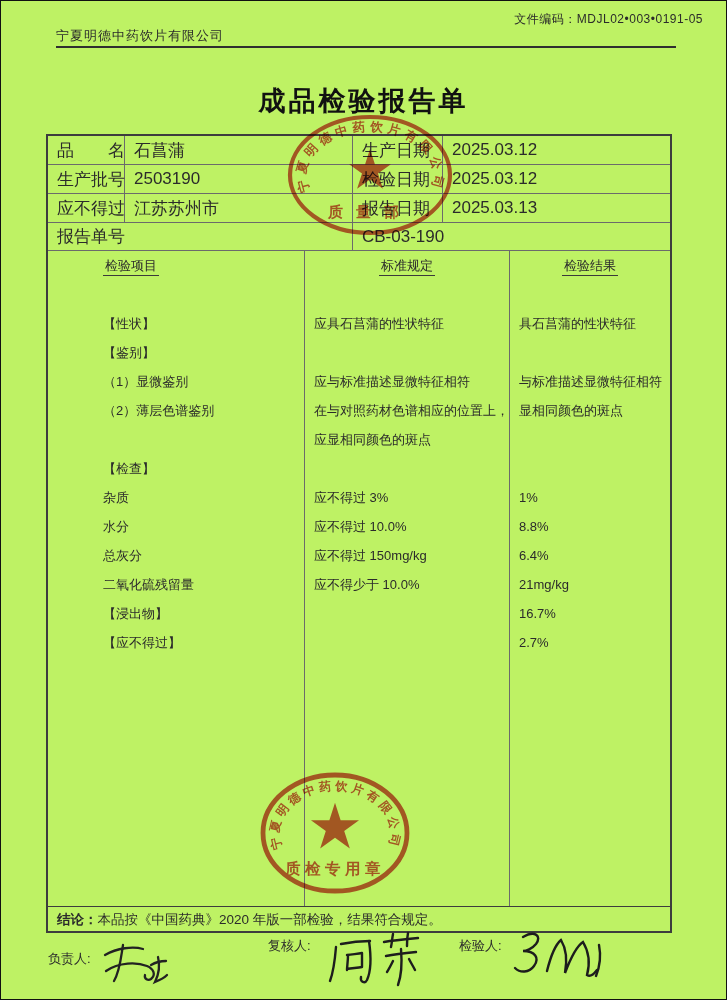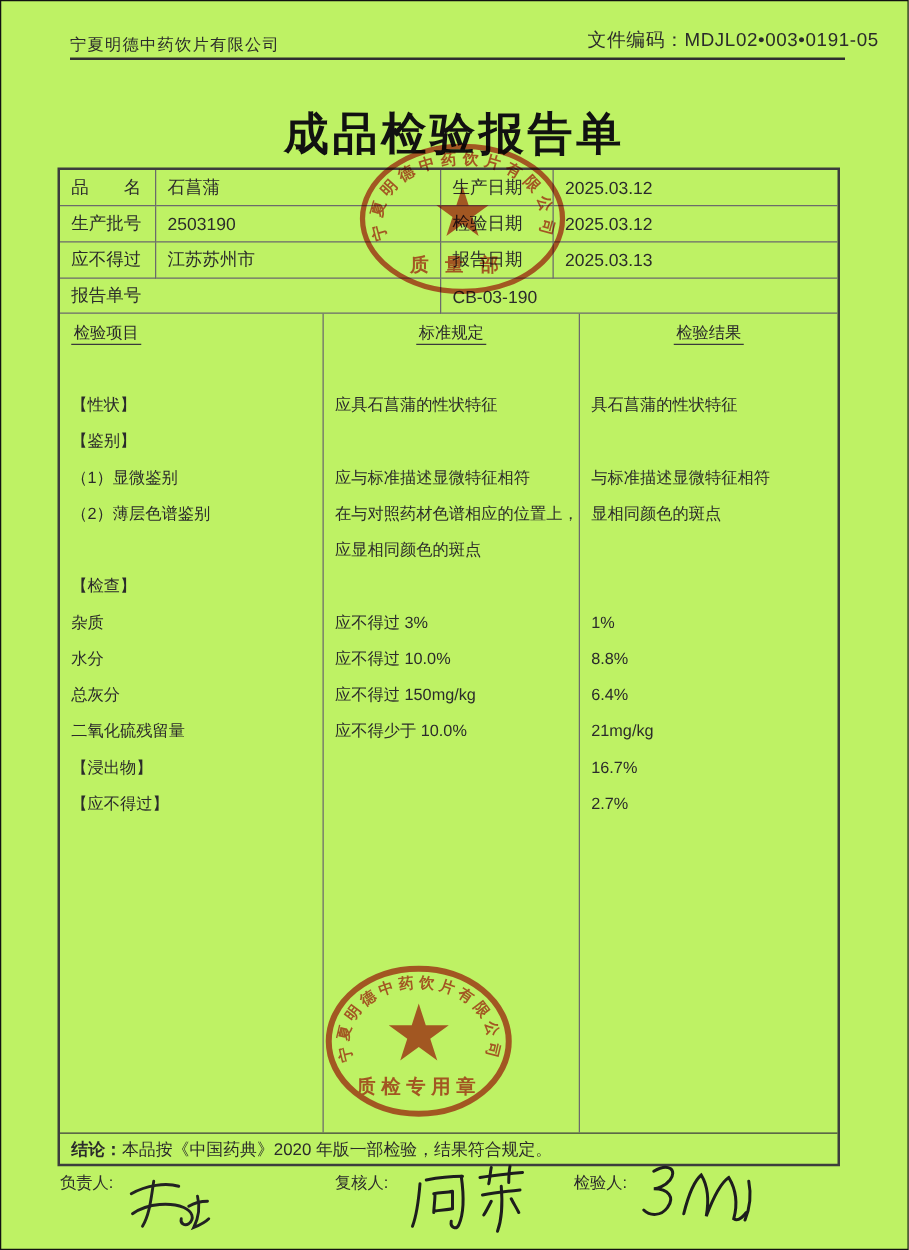--- a/index.html
+++ b/index.html
@@ -4,52 +4,52 @@
 <style>
   * { margin:0; padding:0; box-sizing:border-box; }
   html,body { background:#888; }
   .page {
     position:relative; width:727px; height:1000px; margin:0 auto;
     background:#bef264; border:1px solid #111; overflow:hidden;
     font-family:"Liberation Sans", sans-serif; color:#2b2b2b;
   }
   
   .company-name { position:absolute; left:55px; top:26px; font-size:13px; letter-spacing:1px; }
-  .doc-code { position:absolute; right:23px; top:22px; font-size:15px; letter-spacing:.5px; }
+  .doc-code { position:absolute; right:23px; top:10px; font-size:12px; letter-spacing:.5px; }
   .header-rule { position:absolute; left:55px; top:45px; width:620px; height:2px; background:#2f2f2f; }
   .page-title { position:absolute; left:0; top:82px; width:100%; text-align:center;
-    font-size:36px; font-weight:bold; letter-spacing:3px; color:#111; }
+    font-size:27px; font-weight:bold; letter-spacing:3px; color:#111; }
   
   .doc-table { position:absolute; left:45px; top:133px; width:626px; height:799px;
     border:2px solid #3d3d3d; background:transparent; }
   
   .info-grid { display:grid; grid-template-columns:77px 228px 90px 1fr;
     grid-template-rows:29px 29px 29px 28px; width:100%; }
-  .icell { font-size:14px; display:flex; align-items:center; padding-left:9px;
+  .icell { font-size:17px; display:flex; align-items:center; padding-left:9px;
     border-right:1px solid #6b6b6b; border-bottom:1px solid #6b6b6b; white-space:nowrap; }
   .icell.last { border-right:none; }
   .icell.span2 { grid-column:1 / 3; }
   .icell.span2r { grid-column:3 / 5; border-right:none; }
   
-  .main-body { display:flex; width:100%; height:655px; }
+  .main-body { display:flex; width:100%; height:655px;padding-left:46px; }
   .mcol { height:100%; font-size:13px; }
   .mcol-a { width:211px; border-right:1px solid #6b6b6b; }
   .mcol-b { width:205px; border-right:1px solid #6b6b6b; }
   .mcol-c { flex:1; }
   .mhead { height:29px; line-height:29px; padding-left:9px; }
   .mhead.center { text-align:center; padding-left:0; }
   .mhead span { border-bottom:1px solid #3a3a3a; padding:0 2px 2px 2px; }
   .line { height:29px; line-height:29px; padding-left:9px; white-space:nowrap; overflow:visible; }
   
   .conclusion-row { height:40px; line-height:26px; border-top:1px solid #3d3d3d;
     padding-left:9px; font-size:13.5px; white-space:nowrap; }
   .conclusion-row .c-label { font-weight:bold; }
   
   .sig-label { position:absolute; font-size:13px; top:936px; }
-  .sig-label.resp { left:47px; } .sig-label.rev { left:267px; } .sig-label.insp { left:458px; }
+  .sig-label.resp { left:47px;margin-top:13px; } .sig-label.rev { left:267px; } .sig-label.insp { left:458px; }
   .sig-svg { position:absolute; }
   .sig1 { left:92px; top:932px; } .sig2 { left:325px; top:926px; } .sig3 { left:508px; top:926px; }
   
   .stamp { position:absolute; mix-blend-mode:multiply; opacity:.88; pointer-events:none; }
   .stamp-top { left:282px; top:109px; }
   .stamp-bottom { left:255px; top:767px; }
 </style>
 </head>
 <body>
 

